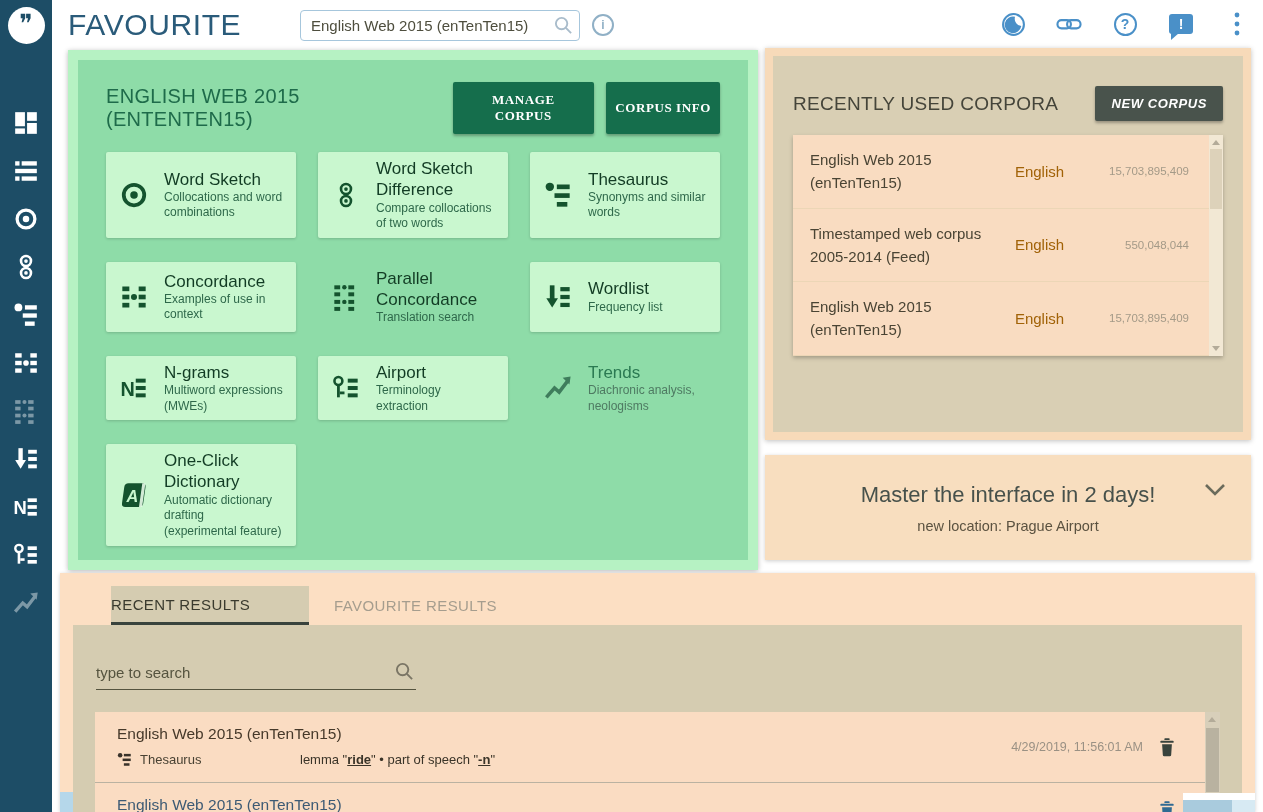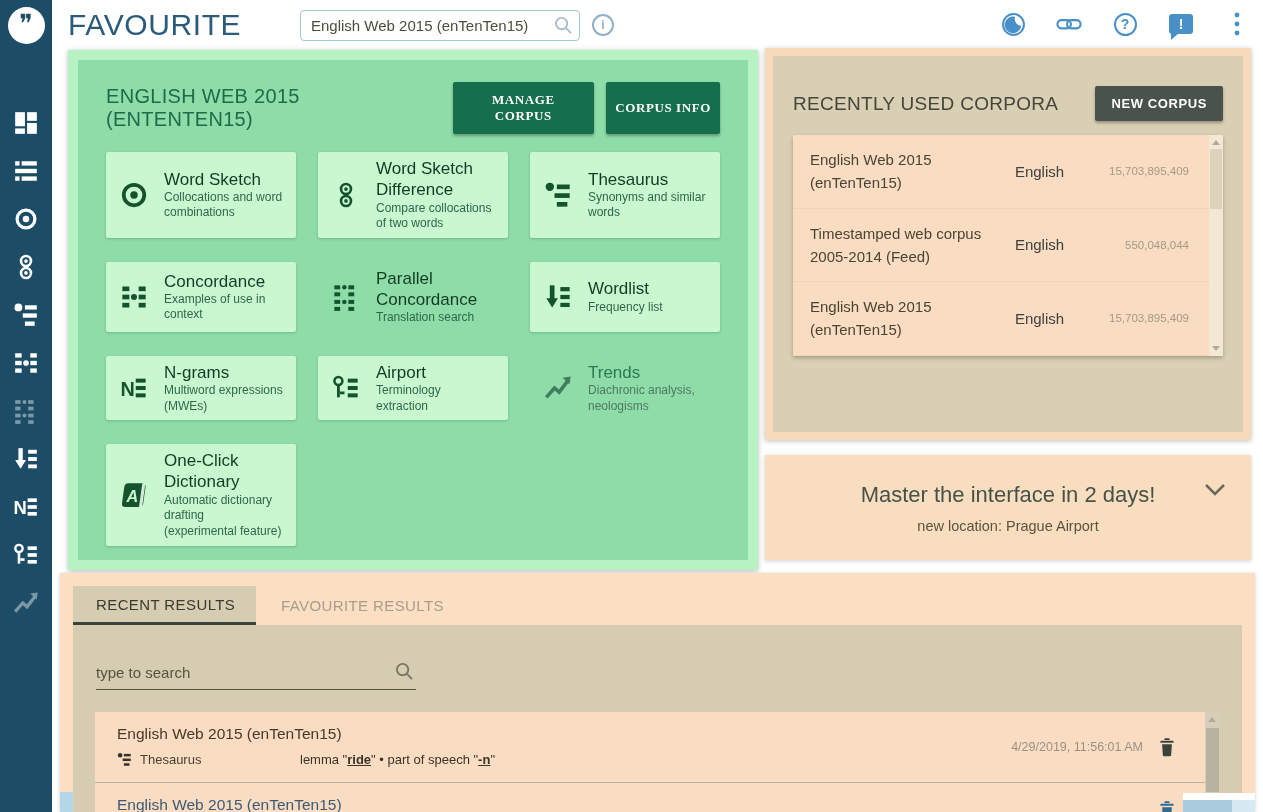--- a/index.html
+++ b/index.html
@@ -91,33 +91,33 @@
   .panel-tan {
     position:absolute; left:765px; top:48px; width:486px; height:392px;
     background:#f7dab9; box-shadow:0 1px 5px rgba(0,0,0,.25);
   }
   .panel-tan-inner { position:absolute; left:8px; top:8px; right:8px; bottom:8px; background:#d9cfb4; }
   .tan-head { display:flex; align-items:center; justify-content:space-between; padding:30px 20px 12px; }
   .tan-title { font-size:19px; font-weight:500; color:#45453a; letter-spacing:.3px; }
   .btn-dark {
     background:#49534c; color:#fff; font-size:13px; font-weight:bold; letter-spacing:.6px;
     padding:10px 16px; border:none; border-radius:2px; cursor:pointer;
-    box-shadow:0 2px 3px rgba(0,0,0,.3); font-family:"Liberation Sans", sans-serif;
+    box-shadow:0 2px 3px rgba(0,0,0,.3); font-family:"Liberation Sans", sans-serif;font-style:italic;
   }
   .corpora-list {
     margin:2px 20px 0; position:relative; background:#f9dcc1;
     box-shadow:0 2px 4px rgba(0,0,0,.25);
   }
   .corpora-row {
     display:flex; align-items:center; padding:13px 34px 13px 17px;
     border-bottom:1px solid #ecd6b6; cursor:pointer;
   }
   .corpora-row:last-child { border-bottom:none; }
   .c-name { flex:0 0 200px; font-size:15px; color:#4a4434; line-height:1.55; }
-  .c-lang { flex:1; text-align:center; font-size:15px; color:#404040; }
+  .c-lang { flex:1; text-align:center; font-size:15px; color:#a16207; }
   .c-size { flex:0 0 120px; text-align:right; font-size:11.5px; color:#a49a88; }
   .v-scroll {
     position:absolute; right:0; top:0; bottom:0; width:14px; background:#f2e8d4;
   }
   .v-scroll .thumb { position:absolute; left:1px; right:1px; background:#ddd2ba; }
   .chev { position:absolute; left:3px; width:0; height:0; }
   .chev.up { top:5px; border-left:4px solid transparent; border-right:4px solid transparent; border-bottom:5px solid #b3ab99; }
   .chev.down { bottom:5px; border-left:4px solid transparent; border-right:4px solid transparent; border-top:5px solid #b3ab99; }
 
   
@@ -130,22 +130,22 @@
   .promo-sub { font-size:14.5px; color:#5b5240; margin-top:10px; }
   .promo-chev { position:absolute; right:25px; top:28px; cursor:pointer; }
 
   
   .results-panel {
     position:absolute; left:60px; top:573px; width:1195px; height:239px;
     background:#fcdfc3; box-shadow:0 1px 4px rgba(0,0,0,.2); padding:13px;
   }
   .tabbar { display:flex; height:39px; }
   .tab-active {
-    width:183px; background:#d5ccb1; display:flex; align-items:center; padding-left:23px;
-    font-size:15px; color:#3a3a2e; letter-spacing:.4px; border-bottom:3px solid #39433d; cursor:pointer;
+    width:198px; background:#d5ccb1; display:flex; align-items:center; 
+    font-size:15px; color:#3a3a2e; letter-spacing:.4px; border-bottom:3px solid #39433d; cursor:pointer;margin-left:38px;
   }
   .tab-inactive {
     display:flex; align-items:center; padding-left:25px; font-size:15px; color:#a59d8e;
     letter-spacing:.4px; cursor:pointer;
   }
   .results-body { position:absolute; left:13px; right:13px; top:52px; height:600px; background:#d5ccb1; }
   .rsearch { position:relative; margin:35px 0 0 23px; width:320px; }
   .rsearch input {
     width:100%; background:transparent; border:none; border-bottom:1px solid #55543f;
     font-size:15px; color:#55543f; padding:4px 24px 8px 0; outline:none;

